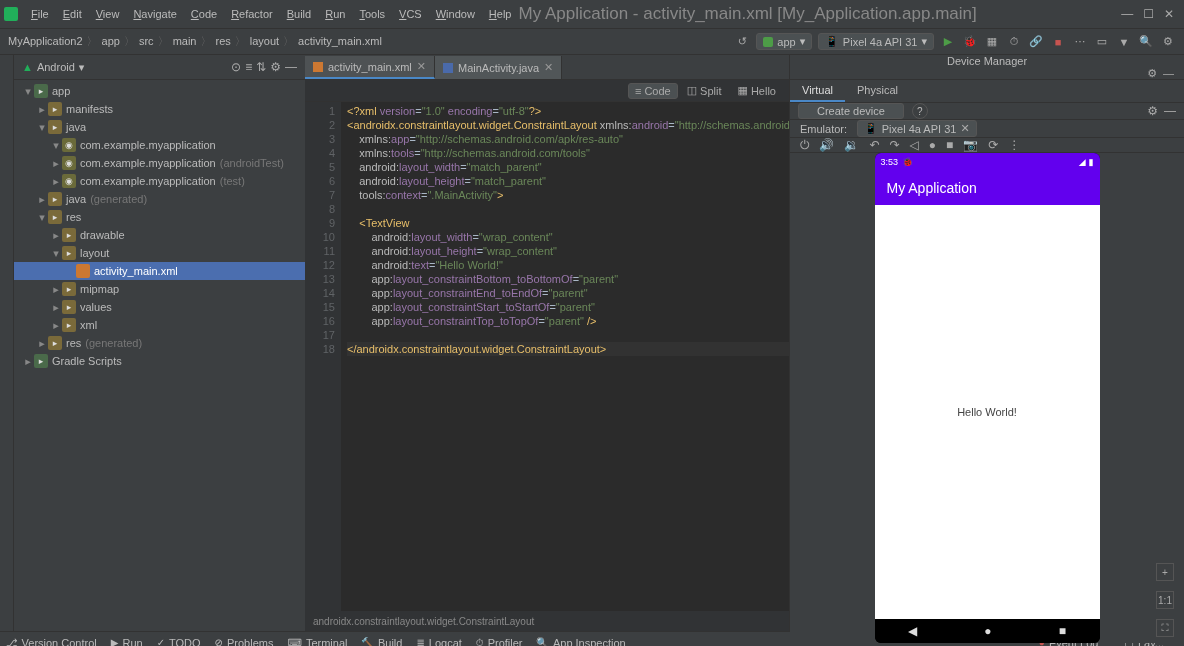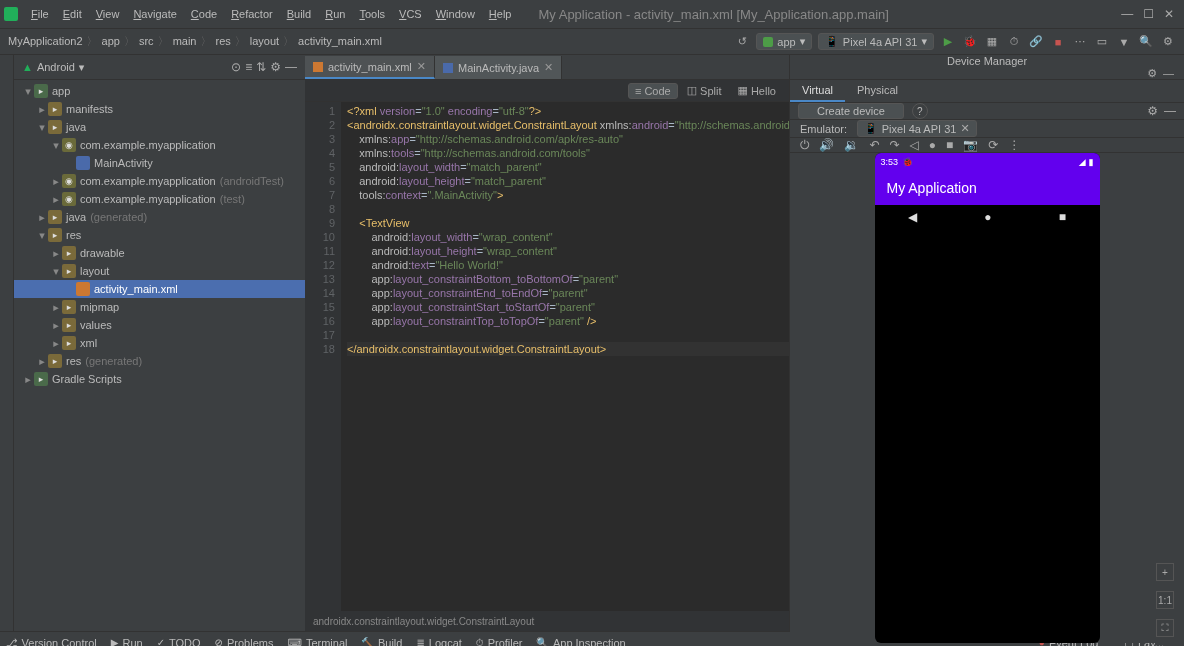--- a/index.html
+++ b/index.html
@@ -1,21 +1,21 @@
 <!DOCTYPE html>
 <html><head>
 <meta charset="utf-8">
 <style>
 * { margin: 0; padding: 0; box-sizing: border-box; font-family: "Segoe UI", Arial, sans-serif; }
 body { background: #2b2b2b; color: #bbb; font-size: 12px; overflow: hidden; width: 1184px; height: 646px; }
 .menubar { height: 22px; background: #3c3f41; display: flex; align-items: center; padding: 14px 4px; border-bottom: 1px solid #323232; }
 .menubar .logo { width: 14px; height: 14px; background: #21af5a; border-radius: 2px; margin-right: 6px; }
 .menubar .mi { padding: 0 7px; cursor: pointer; font-size: 11px; }
 .menubar .mi u { text-decoration: underline; }
-.menubar .title { margin-left: 20px; color: #888; font-size: 13px; }
+.menubar .title { color: #888; font-size: 17px; }
 .menubar .winctl { margin-left: auto; display: flex; gap: 10px; padding-right: 6px; color: #aaa; }
 .breadcrumb { height: 26px; background: #3c3f41; display: flex; align-items: center; padding: 0 8px; font-size: 11px; border-bottom: 1px solid #323232; }
 .breadcrumb .sep { margin: 0 4px; color: #666; }
 .breadcrumb .crumb { color: #bbb; }
 .breadcrumb .tail-icons { margin-left: auto; display: flex; align-items: center; gap: 6px; }
 .breadcrumb .ico { width: 16px; height: 16px; display: flex; align-items: center; justify-content: center; color: #aaa; }
 .runsel { background: #4b5052; border: 1px solid #555; border-radius: 3px; padding: 1px 6px; font-size: 11px; display: flex; align-items: center; gap: 4px; }
 .runsel .dot { width: 10px; height: 10px; background: #4d9c47; border-radius: 2px; }
 .devsel { background: #4b5052; border: 1px solid #555; border-radius: 3px; padding: 1px 6px; font-size: 11px; display: flex; align-items: center; gap: 4px; }
 .main { display: flex; height: 576px; }
@@ -153,25 +153,20 @@
         <div class="tree-row" style="padding-left: 22px;">
           <span class="ar">▾</span>
           <span class="tic folder">▸</span>
           <span>java</span>
         </div>
         <div class="tree-row" style="padding-left: 36px;">
           <span class="ar">▾</span>
           <span class="tic pkg">◉</span>
           <span>com.example.myapplication</span>
         </div>
-        <div class="tree-row" style="padding-left: 50px;">
-          <span class="ar"></span>
-          <span class="tic kt"></span>
-          <span>MainActivity</span>
-        </div>
         <div class="tree-row" style="padding-left: 36px;">
           <span class="ar">▸</span>
           <span class="tic pkg">◉</span>
           <span>com.example.myapplication</span>
           <span class="dim">(androidTest)</span>
         </div>
         <div class="tree-row" style="padding-left: 36px;">
           <span class="ar">▸</span>
           <span class="tic pkg">◉</span>
           <span>com.example.myapplication</span>
@@ -334,20 +329,23 @@
           <span>3:53</span>
           <span style="margin-left:4px">🐞</span>
           <div class="rgt">
             <span>◢</span>
             <span>▮</span>
           </div>
         </div>
         <div class="appbar">
             <span>My Application</span>
           </div>
+        <div class="phone-body">
+            <span>Hello World!</span>
+          </div>
         <div class="navbar">
           <span>◀</span>
           <span>●</span>
           <span>■</span>
         </div>
       </div>
       <div class="phone-side">
         <div class="sbtn">+</div>
         <div class="sbtn">
             <span>1:1</span>

